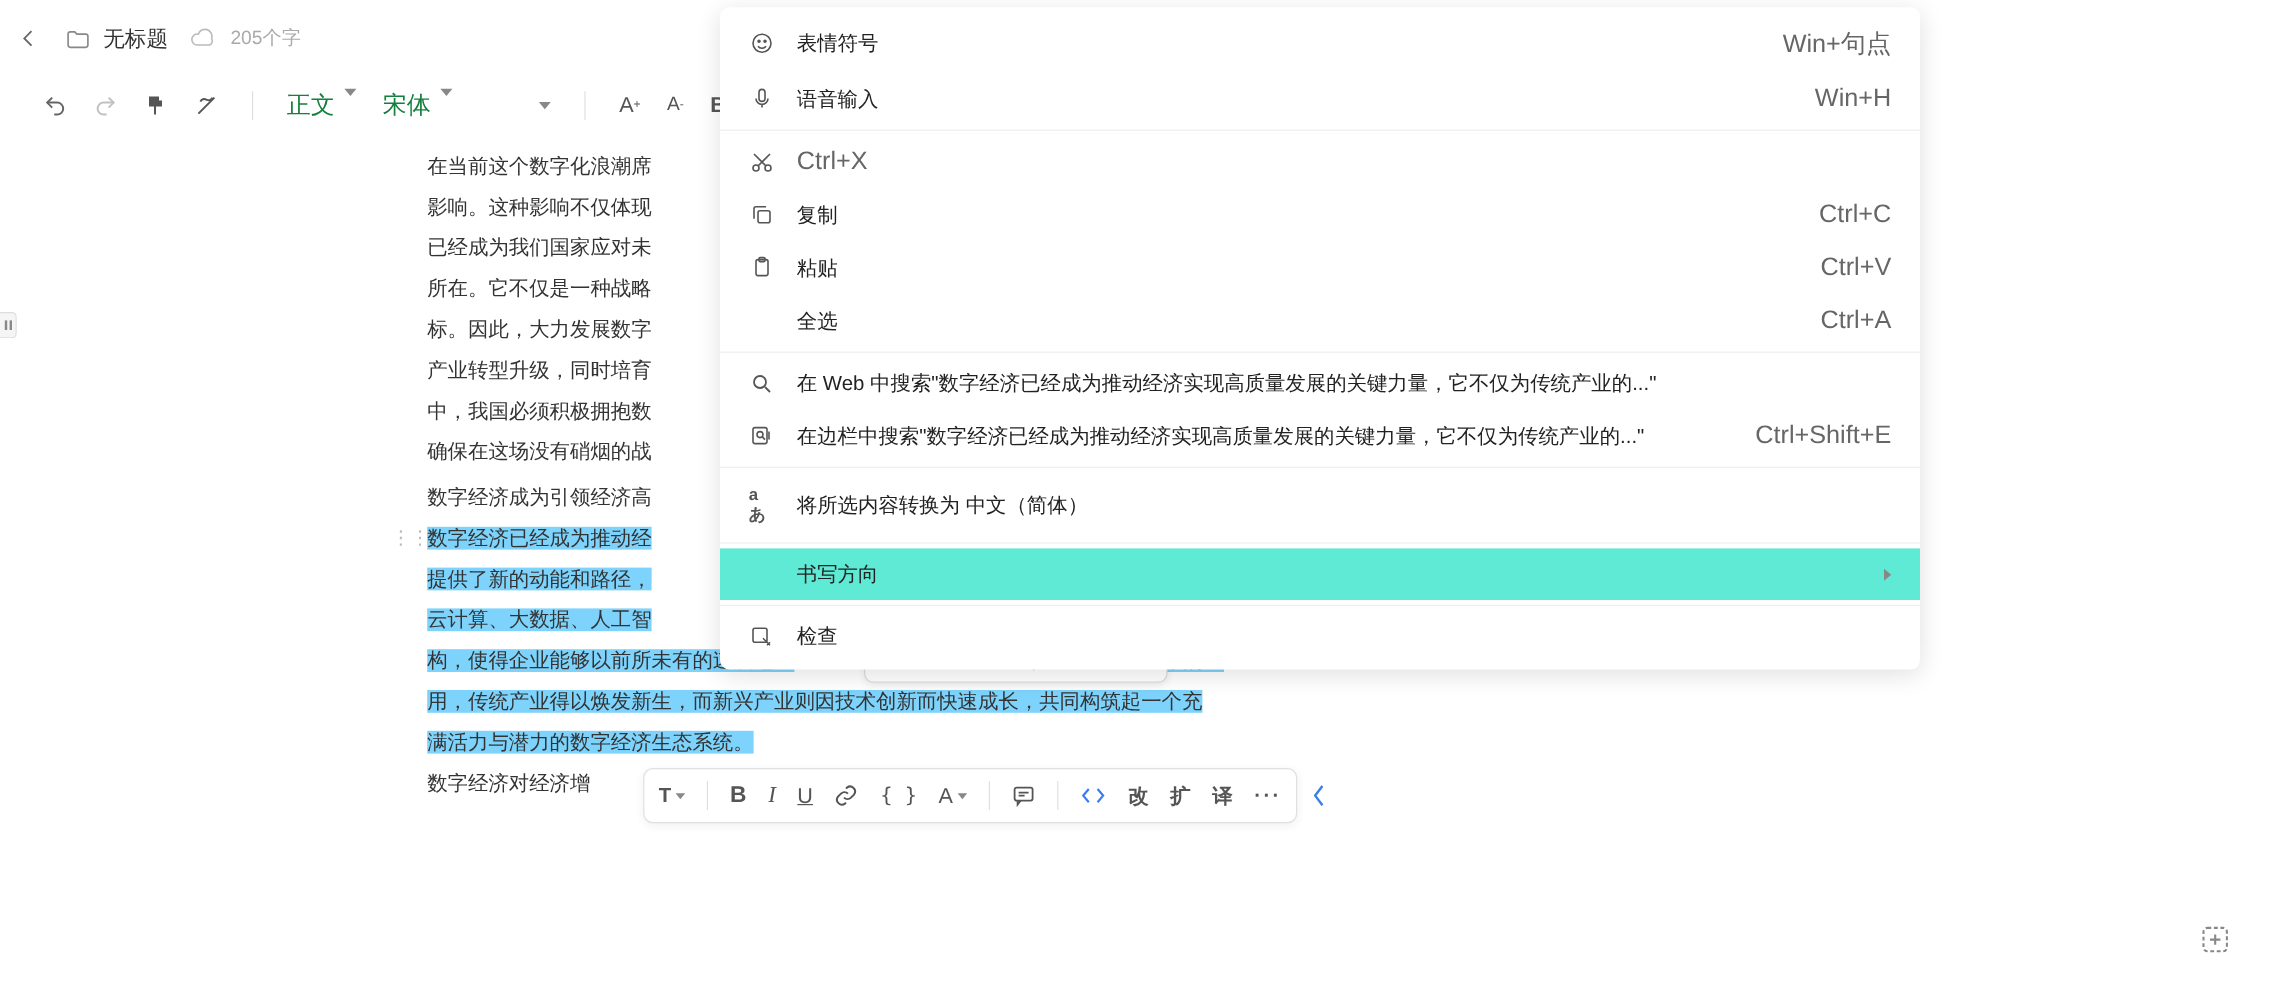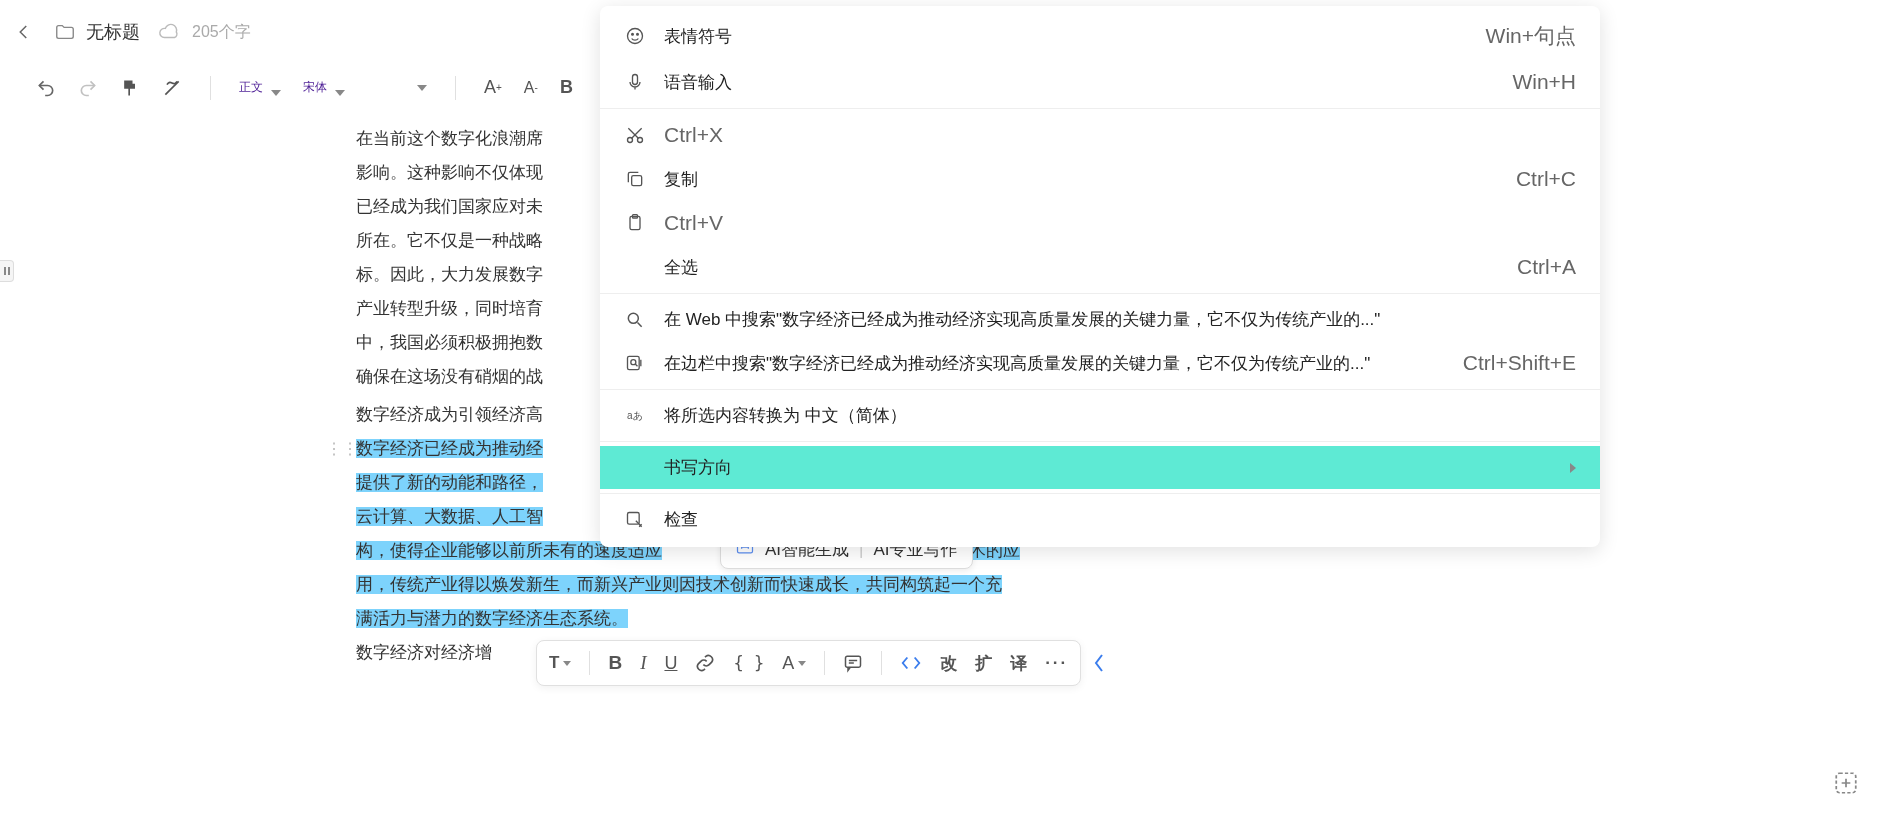--- a/index.html
+++ b/index.html
@@ -1,27 +1,27 @@
 <!DOCTYPE html>
 <html><head>
 <meta charset="utf-8">
 <style>
 * { margin: 0; padding: 0; box-sizing: border-box; }
 body { font-family: "Microsoft YaHei", "PingFang SC", sans-serif; background: #fff; color: #333; overflow: hidden; width: 1891px; height: 828px; position: relative; }
 
 .topbar { height: 64px; display: flex; align-items: center; padding: 0 12px; gap: 18px; }
 .back-btn { width: 24px; height: 24px; display: flex; align-items: center; justify-content: center; cursor: pointer; }
-.file-title { display: flex; align-items: center; gap: 10px; font-size: 18px; color: #333; }
+.file-title { display: flex; align-items: flex-end; gap: 10px; font-size: 18px; color: #333; }
 .file-title svg { width: 22px; height: 22px; }
 .cloud-wc { display: flex; align-items: center; gap: 12px; color: #aaa; font-size: 16px; }
 
 .toolbar { height: 48px; display: flex; align-items: center; padding: 0 36px; gap: 22px; border-bottom: 1px solid transparent; }
 .tb-btn { display: flex; align-items: center; justify-content: center; cursor: pointer; color: #555; }
 .tb-sep { width: 1px; height: 24px; background: #e0e0e0; margin: 0 6px; }
-.tb-sel { display: flex; align-items: flex-end; gap: 8px; font-size: 12px; color: #4c1d95; cursor: pointer; }
+.tb-sel { display: flex; align-items: flex-start; gap: 8px; font-size: 20px; color: #15803d; cursor: pointer; }
 .tb-caret { width: 0; height: 0; border-left: 5px solid transparent; border-right: 5px solid transparent; border-top: 6px solid #888; }
 
 .side-tab { position: absolute; left: 0; top: 260px; width: 14px; height: 22px; background: #f5f5f5; border: 1px solid #ddd; border-left: none; border-radius: 0 4px 4px 0; display: flex; align-items: center; justify-content: center; }
 
 .content { position: absolute; left: 356px; top: 122px; width: 900px; font-size: 17px; line-height: 34px; color: #333; }
 .content p { margin-bottom: 0; }
 .sel { background: #7dd3fc; }
 .heading { margin-top: 4px; margin-bottom: 4px; }
 .drag-handle { position: absolute; left: -30px; color: #bbb; font-size: 16px; cursor: grab; }
 
@@ -205,20 +205,21 @@
     <span class="lbl">复制</span>
     <span class="sc">Ctrl+C</span>
   </div>
   <div class="ctx-item">
     <span class="ic">
         <svg width="20" height="20" viewBox="0 0 24 24" fill="none" stroke="#555" stroke-width="1.6">
           <rect x="6" y="4" width="12" height="16" rx="2"></rect>
           <rect x="9" y="2" width="6" height="4" rx="1"></rect>
         </svg>
       </span>
+    <span class="lbl">粘贴</span>
     <span class="sc">Ctrl+V</span>
   </div>
   <div class="ctx-item indent">
     <span class="lbl">全选</span>
     <span class="sc">Ctrl+A</span>
   </div>
   <div class="ctx-sep"></div>
   <div class="ctx-item">
     <span class="ic">
         <svg width="20" height="20" viewBox="0 0 24 24" fill="none" stroke="#555" stroke-width="1.8">
@@ -235,21 +236,21 @@
           <path d="M19 8v8"></path>
           <circle cx="10" cy="11" r="3"></circle>
           <path d="M12 13l3 3"></path>
         </svg>
       </span>
     <span class="lbl">在边栏中搜索"数字经济已经成为推动经济实现高质量发展的关键力量，它不仅为传统产业的..."</span>
     <span class="sc">Ctrl+Shift+E</span>
   </div>
   <div class="ctx-sep"></div>
   <div class="ctx-item">
-    <span class="ic" style="font-size:10px;font-weight:400">aあ</span>
+    <span class="ic" style="font-size:14px;font-weight:700">aあ</span>
     <span class="lbl">将所选内容转换为 中文（简体）</span>
   </div>
   <div class="ctx-sep"></div>
   <div class="ctx-item hov">
     <span class="ic"></span>
     <span class="lbl">书写方向</span>
     <span class="sub-arrow"></span>
   </div>
   <div class="ctx-sep"></div>
   <div class="ctx-item">

